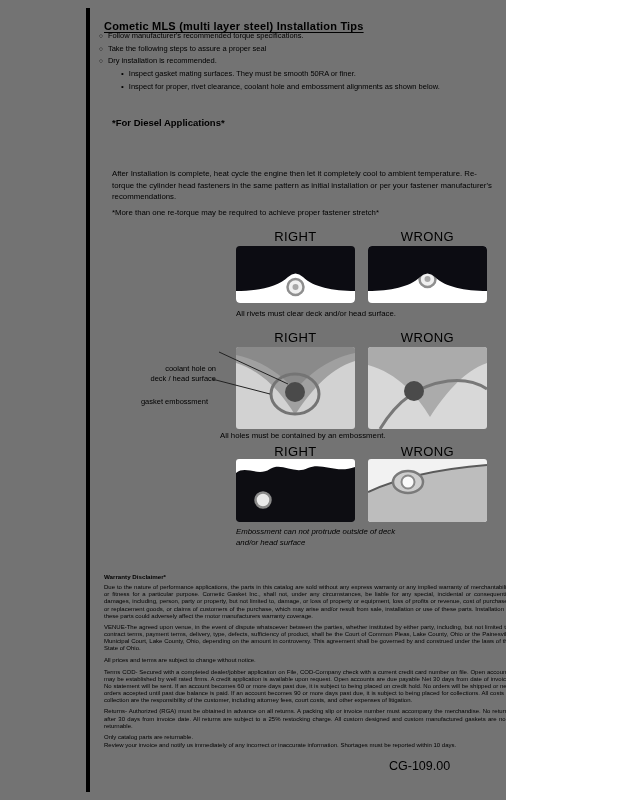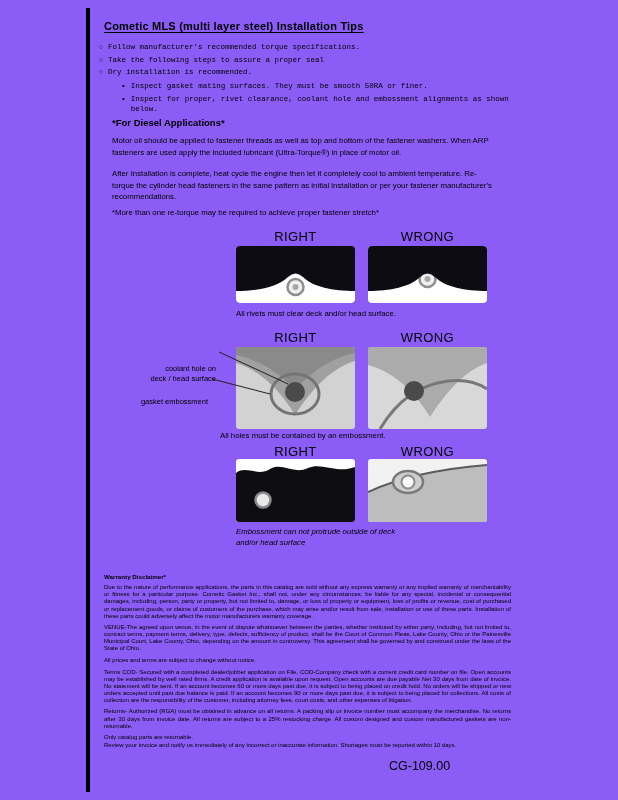--- a/index.html
+++ b/index.html
@@ -1,26 +1,26 @@
 <!DOCTYPE html>
 <html><head>
 <meta charset="utf-8">
 <style>
   * { box-sizing: border-box; margin: 0; padding: 0; }
   html, body { background: #ffffff; }
   body { font-family: "Liberation Sans", sans-serif; color: #000; }
-  .page { position: relative; width: 618px; height: 800px; background: #8b5cf6; overflow: hidden; }
+  .page { position: relative; width: 506px; height: 800px; background: #737373; overflow: hidden; }
   .abs { position: absolute; }
 
   .left-rule { left: 86px; top: 8px; width: 4px; height: 784px; background: #000; }
 
   .title { left: 104px; top: 20px; font-size: 11px; font-weight: bold;
            text-decoration: underline; text-underline-offset: 2px; letter-spacing: .2px; }
 
-  .tips { left: 99px; top: 43px; width: 440px; font-size: 7.5px; line-height: 1.25; list-style: none; font-family: Liberation Mono, monospace; }
+  .tips { left: 99px; top: 31px; width: 440px; font-size: 7.5px; line-height: 1.25; list-style: none; }
   .tip-row { display: flex; gap: 5px; margin-bottom: 3.2px; align-items: baseline; }
   .tip-row.sub { margin-left: 22px; }
   .marker { font-size: 6.5px; flex: 0 0 auto; }
   .marker.dot { font-size: 8px; }
 
   .diesel-heading { left: 112px; top: 117px; font-size: 9.5px; font-weight: bold; }
   .para { left: 112px; width: 385px; font-size: 7.8px; line-height: 1.5; }
   .para1 { top: 135px; }
   .para2 { top: 168px; }
   .note  { top: 207px; }
@@ -68,21 +68,20 @@
       <span class="marker dot">•</span>
       <span>Inspect gasket mating surfaces.  They must be smooth 50RA or finer.</span>
     </li>
     <li class="tip-row sub">
       <span class="marker dot">•</span>
       <span>Inspect for proper, rivet clearance, coolant hole and embossment alignments as shown below.</span>
     </li>
   </ul>
 
   <div class="abs diesel-heading">*For Diesel Applications*</div>
-  <div class="abs para para1">Motor oil should be applied to fastener threads as well as top and bottom of the fastener washers. When ARP fasteners are used apply the included lubricant (Ultra-Torque®) in place of motor oil.</div>
   <div class="abs para note">*More than one re-torque may be required to achieve proper fastener stretch*</div>
   <div class="abs para para2">After Installation is complete, heat cycle the engine then let it completely cool to ambient temperature. Re-torque the cylinder head fasteners in the same pattern as initial installation or per your fastener manufacturer's recommendations.</div>
 
   <div class="abs col-header" style="left:236px; top:229px;">RIGHT</div>
   <div class="abs col-header" style="left:368px; top:229px;">WRONG</div>
 
   <div class="abs diagram" style="left:236px; top:246px; height:57px;">
     <svg viewBox="0 0 119 57" aria-hidden="true">
       <defs>
           <clipPath id="c1a">

